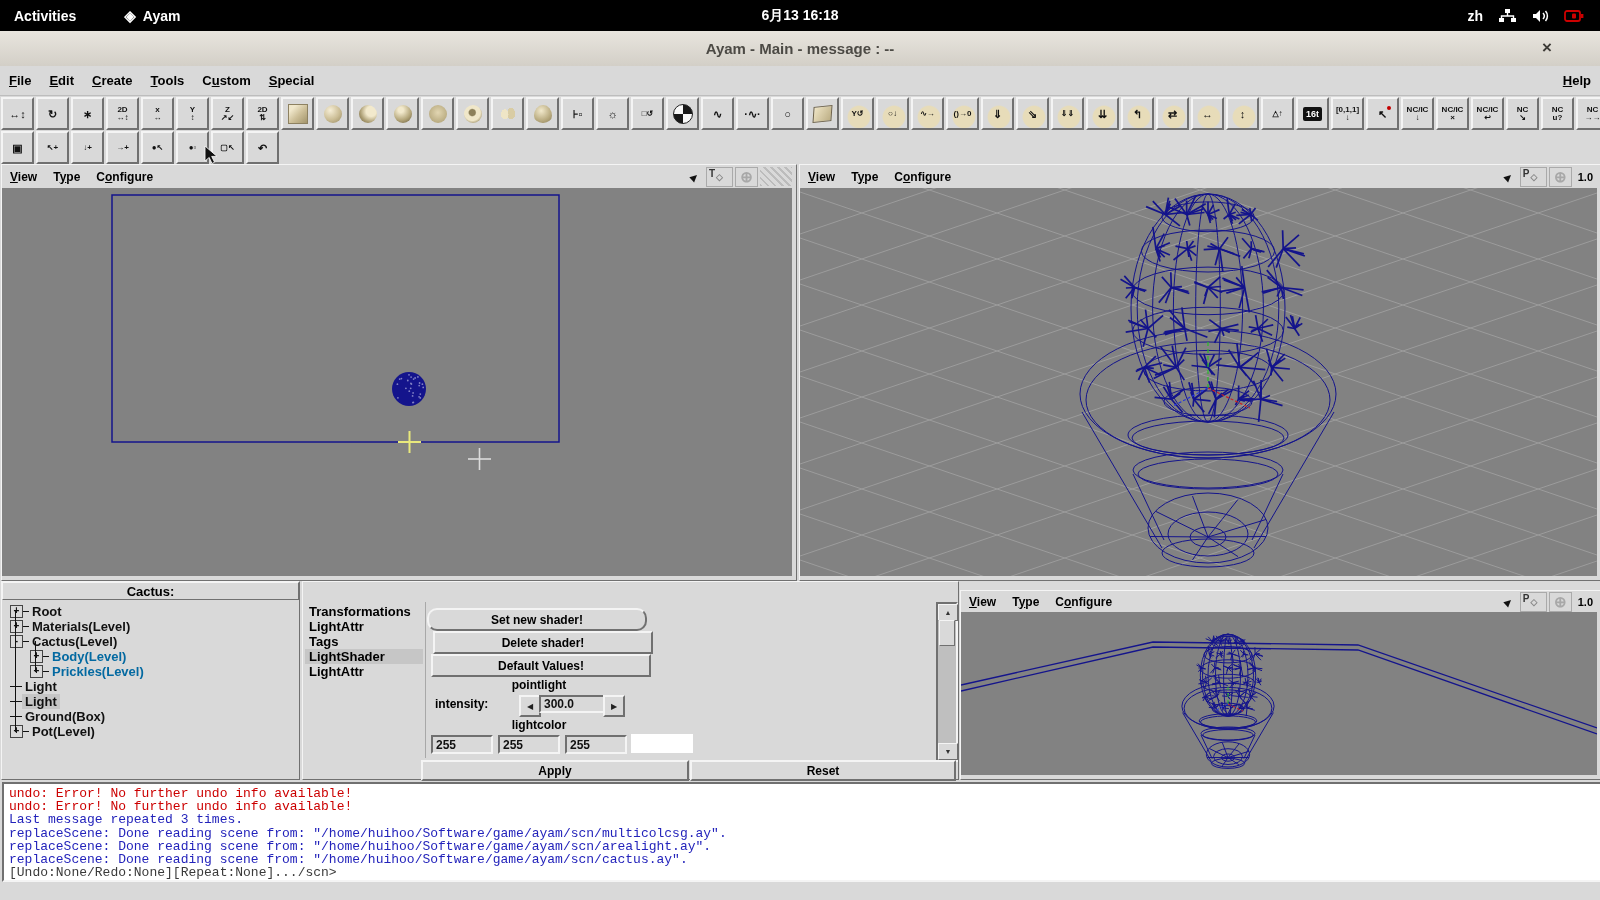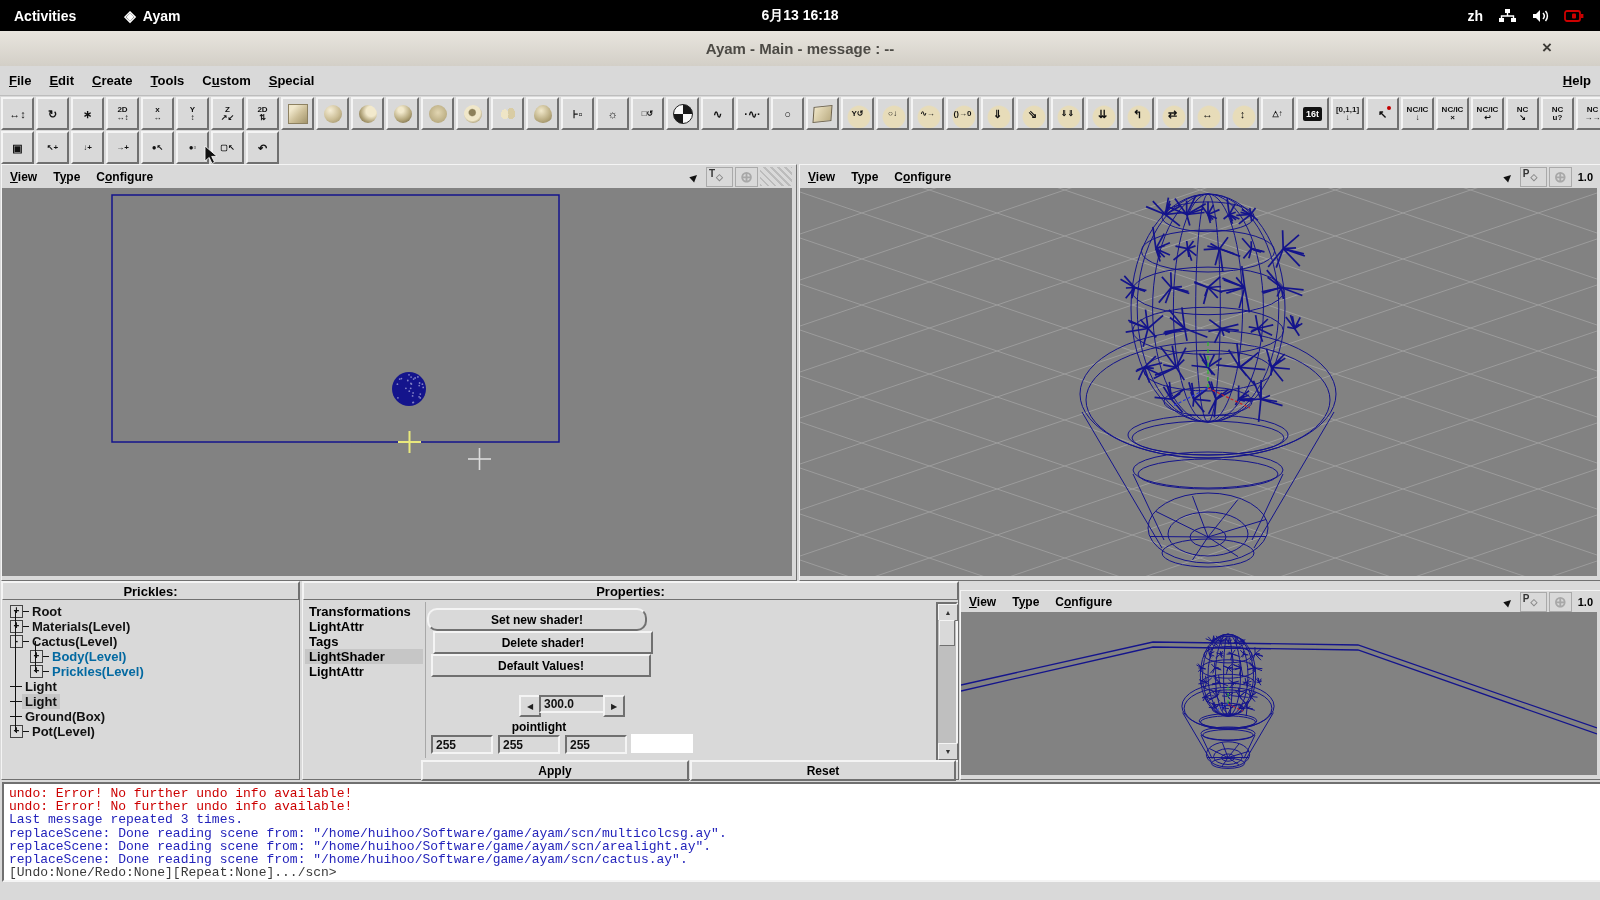--- a/index.html
+++ b/index.html
@@ -82,21 +82,21 @@
   .tlabel{padding:0 3px;white-space:nowrap;color:#111;}
   .tlabel.dim{color:#0369a1;}
   .tlabel.sel{background:#c6c6c6;}
   .vline{position:absolute;border-left:1px solid #111;width:0;}
   
   .plist{position:absolute;font-size:13px;font-weight:bold;}
   .prow{height:15px;display:flex;align-items:center;padding:0 4px;white-space:nowrap;}
   .prow.sel{background:#c6c6c6;}
   .pbtn{position:absolute;background:#d9d9d9;display:flex;align-items:center;justify-content:center;
         font-size:12px;font-weight:bold;color:#000;}
-  .plabel{position:absolute;font-size:12px;font-weight:bold;display:flex;align-items:center;justify-content:center;margin-top:42px;}
+  .plabel{position:absolute;font-size:12px;font-weight:bold;display:flex;align-items:center;justify-content:center;}
   .pentry{position:absolute;background:#d9d9d9;font-size:12px;display:flex;align-items:center;padding:0 3px;
           font-weight:bold;color:#111;}
   .spin{position:absolute;background:#d9d9d9;display:flex;align-items:center;justify-content:center;
         font-size:8px;color:#222;}
   .swatch{position:absolute;background:#fff;}
   .vscroll{position:absolute;background:#bfbfbf;}
   .sbtn{position:absolute;left:0;width:100%;height:15px;background:#d9d9d9;display:flex;align-items:center;
         justify-content:center;font-size:7px;color:#333;}
   .sthumb{position:absolute;left:1px;right:1px;background:#d9d9d9;}
   
@@ -713,21 +713,21 @@
           <line x1="460.9" y1="211.2" x2="440.9" y2="212.2" stroke="#14148c" stroke-width="1.7"></line>
           <line x1="460.9" y1="211.2" x2="458.6" y2="233.9" stroke="#14148c" stroke-width="1.7"></line>
           <line x1="408.0" y1="200.0" x2="408.0" y2="153.0" stroke="#29bb29" stroke-width="1.2" stroke-dasharray="4 3"></line>
           <line x1="408.0" y1="200.0" x2="450.0" y2="220.0" stroke="#cc2222" stroke-width="1.2" stroke-dasharray="3 2"></line>
           <line x1="408.0" y1="200.0" x2="373.0" y2="218.0" stroke="#2233dd" stroke-width="1.2" stroke-dasharray="3 2"></line>
         </svg>
     </div>
   </div>
 
   <div class="panel raised1" style="left:1px;top:581px;width:297px;height:197px;">
-    <div class="panel-title raised1">Prickles:</div>
+    <div class="panel-title raised1">Cactus:</div>
     <div class="tree" id="objtree">
       <div class="vline" style="left:13px;top:11px;height:121px;"></div>
       <div class="vline" style="left:33px;top:41px;height:31px;"></div>
     <div class="trow" style="padding-left: 8px;">
           <span class="expbox">+</span>
           <span class="stub2"></span>
           <span class="tlabel">Root</span>
         </div>
         <div class="trow" style="padding-left: 8px;">
           <span class="expbox">+</span>
@@ -763,21 +763,20 @@
         </div>
         <div class="trow" style="padding-left: 8px;">
           <span class="expbox">+</span>
           <span class="stub2"></span>
           <span class="tlabel">Pot(Level)</span>
         </div>
       </div>
   </div>
 
   <div class="panel raised1" style="left:302px;top:581px;width:655px;height:197px;">
-    <div class="panel-title raised1">Properties:</div>
     <div class="plist" id="proplist" style="left:2px;top:22px;width:118px;">
         <div class="prow">Transformations</div>
         <div class="prow">LightAttr</div>
         <div class="prow">Tags</div>
         <div class="prow sel">LightShader</div>
         <div class="prow">LightAttr</div>
       </div>
     <div class="abs" style="left:122px;top:20px;width:1px;height:156px;background:#a8a8a8;"></div>
 
     <div class="pbtn raised" style="left:124px;top:26px;width:216px;height:19px;border-radius:10px;">Set new shader!</div>

